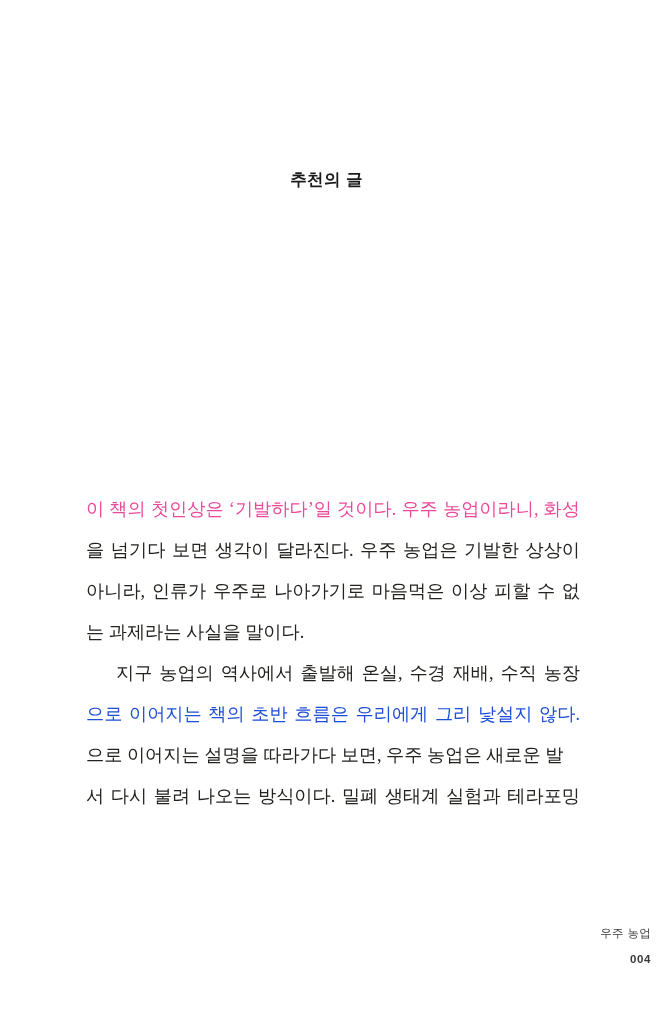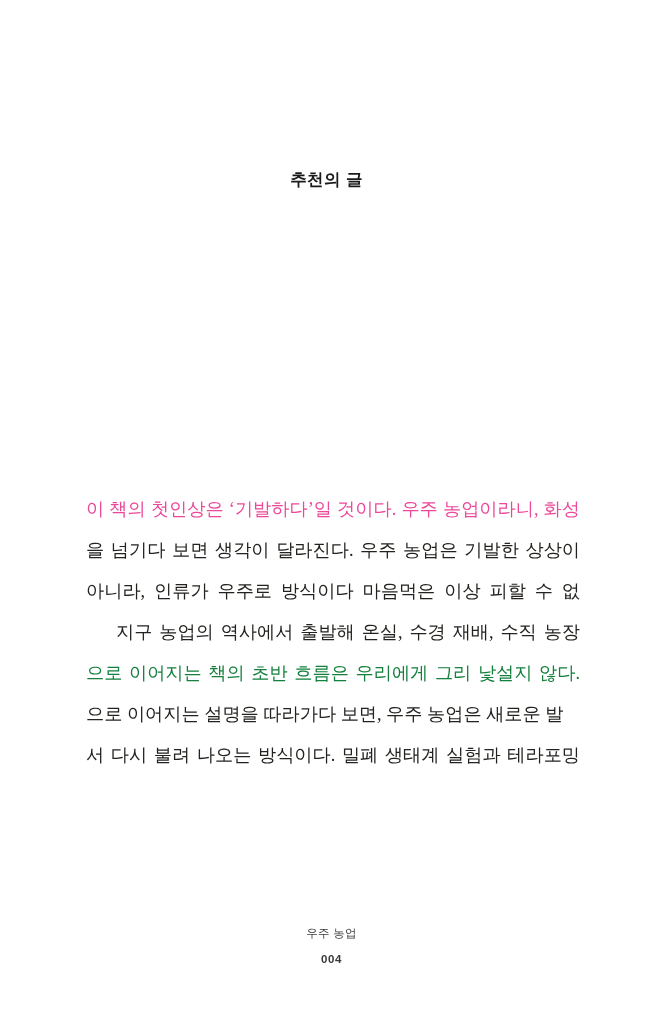--- a/index.html
+++ b/index.html
@@ -68,23 +68,23 @@
 
   
   .body-line.indented {
     text-indent: 30px;
   }
 
   
   .footer {
     position: absolute;
     left: 0;
-    right: 4px;
+    right: 16px;
     top: 928px;
-    text-align: center;
+    text-align: right;
   }
 
   .running-head {
     font-family: "Liberation Sans", "DejaVu Sans", sans-serif;
     font-size: 11.5px;
     letter-spacing: 0.3px;
     color: #3a3a3a;
     line-height: 1;
     margin: 0 0 14px 0;
     white-space: pre;
@@ -107,26 +107,27 @@
 
   <h1 class="chapter-title">추천의 글</h1>
 
   <div class="body-block">
 
     <div class="body-line" style="color: #ec4899;">이 책의 첫인상은 ‘기발하다’일 것이다. 우주 농업이라니, 화성</div>
 
 
     <div class="body-line" style="color: rgb(35, 34, 31);">을 넘기다 보면 생각이 달라진다. 우주 농업은 기발한 상상이</div>
 
-    <div class="body-line" style="color: rgb(35, 34, 31);">아니라, 인류가 우주로 방식이다 마음먹은 이상 피할 수 없</div>
+    <div class="body-line" style="color: rgb(35, 34, 31);">아니라, 인류가 우주로 나아가기로 마음먹은 이상 피할 수 없</div>
 
+    <div class="body-line ragged" style="color: rgb(35, 34, 31);">는 과제라는 사실을 말이다.</div>
 
     <div class="body-line indented" style="color: rgb(35, 34, 31);">지구 농업의 역사에서 출발해 온실, 수경 재배, 수직 농장</div>
 
-    <div class="body-line" style="color: #15803d;">으로 이어지는 책의 초반 흐름은 우리에게 그리 낯설지 않다.</div>
+    <div class="body-line" style="color: #1d4ed8;">으로 이어지는 책의 초반 흐름은 우리에게 그리 낯설지 않다.</div>
 
 
     <div class="body-line ragged" style="color: rgb(35, 34, 31);">으로 이어지는 설명을 따라가다 보면, 우주 농업은 새로운 발</div>
 
     <div class="body-line" style="color: rgb(35, 34, 31);">서 다시 불려 나오는 방식이다. 밀폐 생태계 실험과 테라포밍</div>
 
   </div>
 
   <div class="footer">
     <div class="running-head" style="color: rgb(58, 58, 58);">우주 농업</div>

